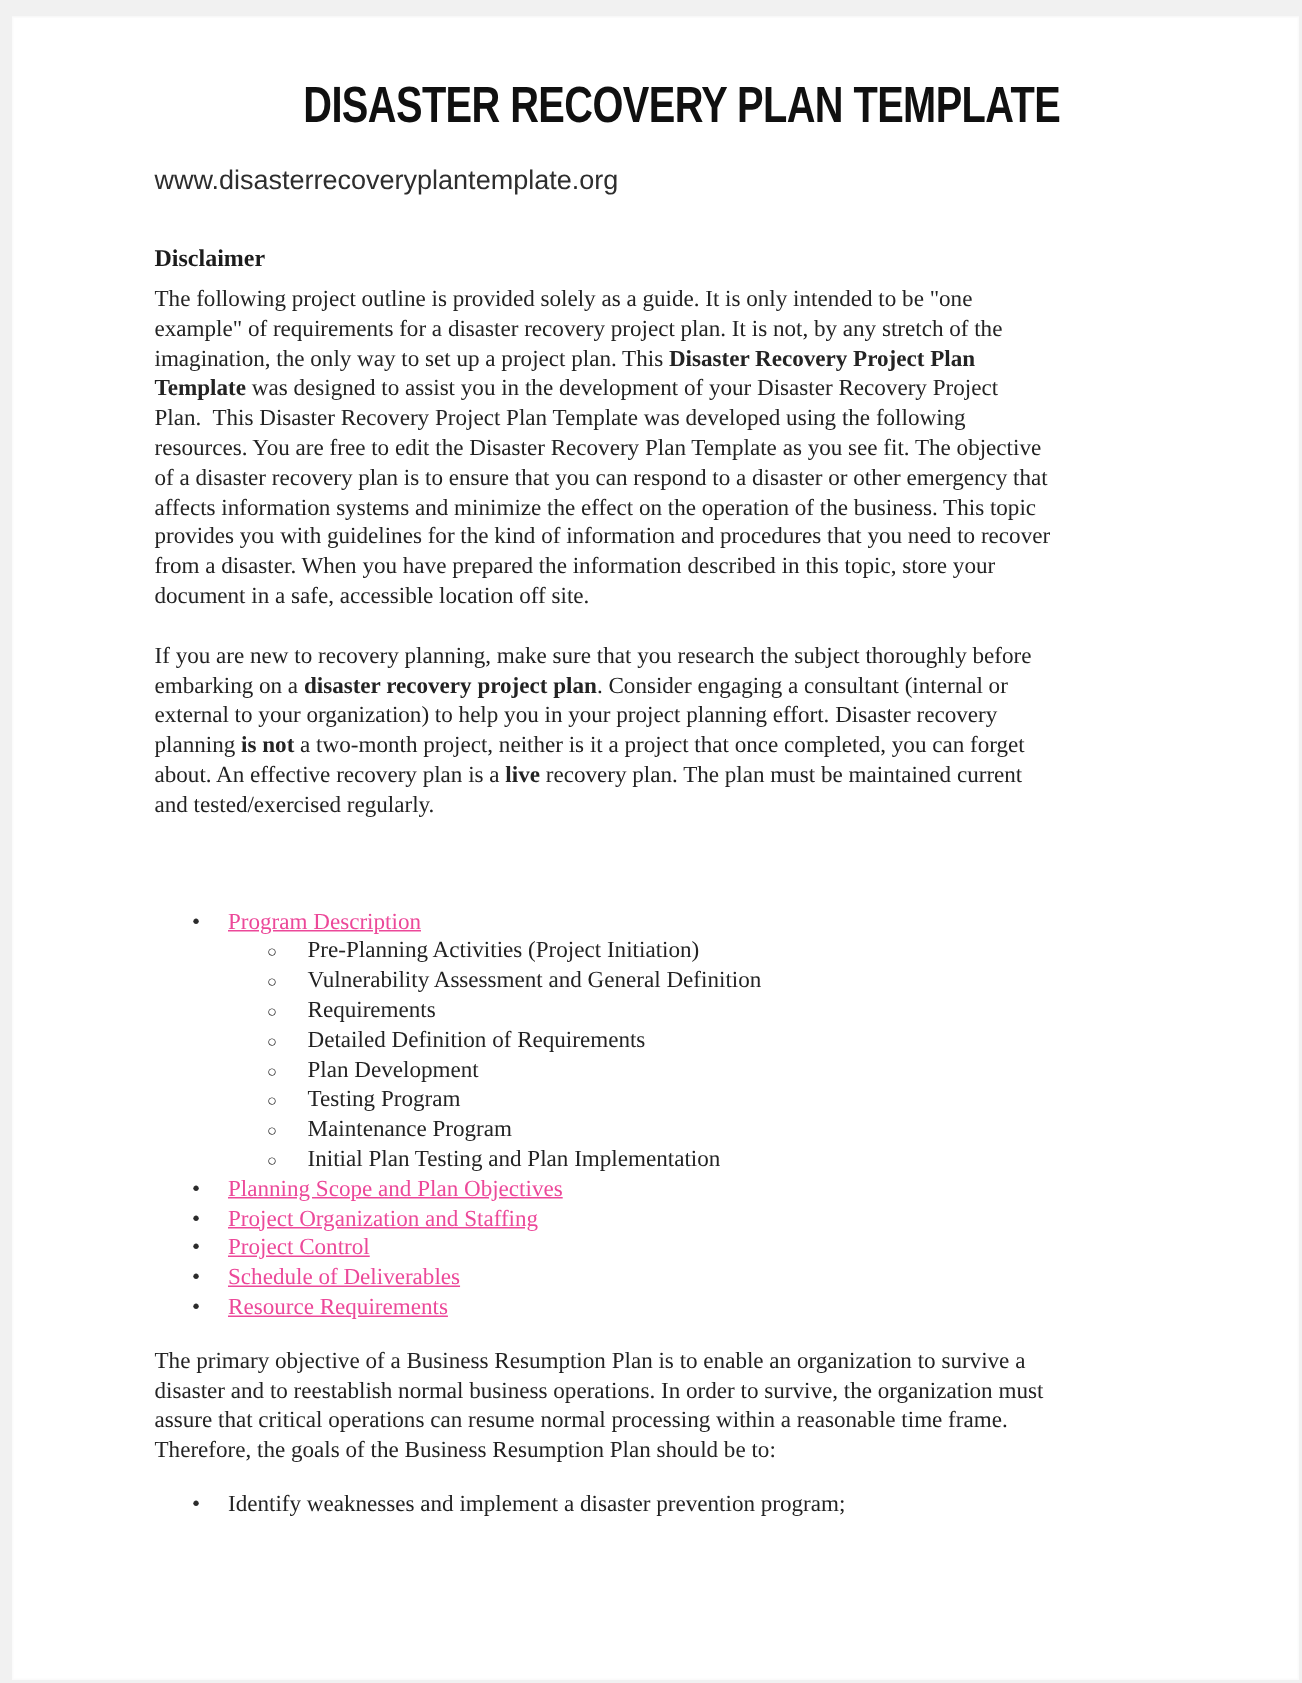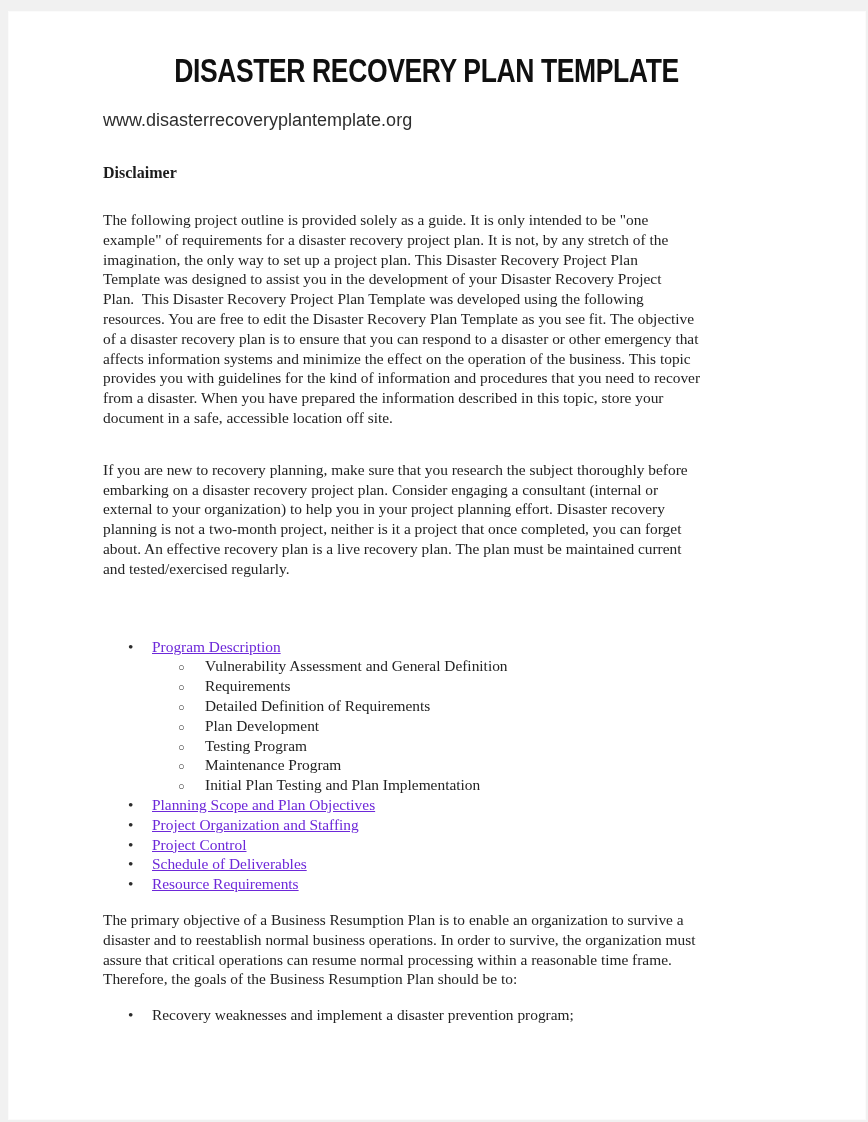--- a/index.html
+++ b/index.html
@@ -13,21 +13,21 @@
     position:absolute;left:8px;top:11px;right:2px;bottom:2px;
     background:#ffffff;
     color:#232323;
     box-shadow:inset 0 0 0 1px #fbfbfb;
   }
   .content{
     padding:0 88px 0 95px;
   }
   .title-wrap{
     margin-top:41px;
-    text-align:left;
+    text-align:right;
   }
   .doc-title{
     display:inline-block;
     font-family:"Liberation Sans","DejaVu Sans",sans-serif;
     font-weight:bold;
     font-size:34px;
     line-height:36px;
     color:#101010;
     letter-spacing:-0.5px;
     transform:scaleX(0.78);
@@ -47,24 +47,24 @@
     font-weight:bold;
     font-size:16px;
     line-height:19px;
     color:#1c1c1c;
   }
   .para{
     font-size:15.4px;
     line-height:19.8px;
     width:700px;
   }
-  .p1{margin-top:28px;}
-  .p2{margin-top:32px;}
+  .p1{margin-top:8px;}
+  .p2{margin-top:20px;}
   .p3{margin-top:16px;}
-  .b{font-weight:normal;}
+  .b{font-weight:bold;}
   .outline{
     margin-top:58px;
     font-size:15.4px;
   }
   .orow{
     line-height:19.8px;
     height:19.8px;
     white-space:nowrap;
   }
   .obullet{
@@ -72,21 +72,21 @@
     margin-left:25px;
     width:24px;
     color:#2b2b2b;
   }
   .orow.sub .obullet{
     margin-left:75px;
     width:27px;
     font-size:11px;
   }
   .olink{
-    color:#6d28d9;
+    color:#ec4899;
     text-decoration:underline;
     cursor:pointer;
   }
   .goal-row{
     margin-top:16px;
     font-size:15.4px;
     line-height:19.8px;
     white-space:nowrap;
   }
   .goal-row .obullet{width:24px;margin-left:25px;}
@@ -104,34 +104,35 @@
     <div class="site-url">www.disasterrecoveryplantemplate.org</div>
 
     <div class="disclaimer">Disclaimer</div>
 
     <div class="para p1"><span>The following project outline is provided solely as a guide. It is only intended to be "one</span><br><span>example" of requirements for a disaster recovery project plan. It is not, by any stretch of the</span><br><span>imagination, the only way to set up a project plan. This </span><span class="b">Disaster Recovery Project Plan</span><br><span class="b">Template</span><span> was designed to assist you in the development of your Disaster Recovery Project</span><br><span>Plan.&nbsp; This Disaster Recovery Project Plan Template was developed using the following</span><br><span>resources. You are free to edit the Disaster Recovery Plan Template as you see fit. The objective</span><br><span>of a disaster recovery plan is to ensure that you can respond to a disaster or other emergency that</span><br><span>affects information systems and minimize the effect on the operation of the business. This topic</span><br><span>provides you with guidelines for the kind of information and procedures that you need to recover</span><br><span>from a disaster. When you have prepared the information described in this topic, store your</span><br><span>document in a safe, accessible location off site.</span></div>
 
     <div class="para p2"><span>If you are new to recovery planning, make sure that you research the subject thoroughly before</span><br><span>embarking on a </span><span class="b">disaster recovery project plan</span><span>. Consider engaging a consultant (internal or</span><br><span>external to your organization) to help you in your project planning effort. Disaster recovery</span><br><span>planning </span><span class="b">is not</span><span> a two-month project, neither is it a project that once completed, you can forget</span><br><span>about. An effective recovery plan is a </span><span class="b">live</span><span> recovery plan. The plan must be maintained current</span><br><span>and tested/exercised regularly.</span></div>
 
     <div class="outline">
         <div class="orow top"><span class="obullet">•</span><span class="olink">Program Description</span></div>
+        <div class="orow sub"><span class="obullet">○</span><span>Pre-Planning Activities (Project Initiation)</span></div>
         <div class="orow sub"><span class="obullet">○</span><span>Vulnerability Assessment and General Definition</span></div>
         <div class="orow sub"><span class="obullet">○</span><span>Requirements</span></div>
         <div class="orow sub"><span class="obullet">○</span><span>Detailed Definition of Requirements</span></div>
         <div class="orow sub"><span class="obullet">○</span><span>Plan Development</span></div>
         <div class="orow sub"><span class="obullet">○</span><span>Testing Program</span></div>
         <div class="orow sub"><span class="obullet">○</span><span>Maintenance Program</span></div>
         <div class="orow sub"><span class="obullet">○</span><span>Initial Plan Testing and Plan Implementation</span></div>
         <div class="orow top"><span class="obullet">•</span><span class="olink">Planning Scope and Plan Objectives</span></div>
         <div class="orow top"><span class="obullet">•</span><span class="olink">Project Organization and Staffing</span></div>
         <div class="orow top"><span class="obullet">•</span><span class="olink">Project Control</span></div>
         <div class="orow top"><span class="obullet">•</span><span class="olink">Schedule of Deliverables</span></div>
         <div class="orow top"><span class="obullet">•</span><span class="olink">Resource Requirements</span></div>
       </div>
 
     <div class="para p3"><span>The primary objective of a Business Resumption Plan is to enable an organization to survive a</span><br><span>disaster and to reestablish normal business operations. In order to survive, the organization must</span><br><span>assure that critical operations can resume normal processing within a reasonable time frame.</span><br><span>Therefore, the goals of the Business Resumption Plan should be to:</span></div>
 
     <div class="goal-row">
-      <span class="obullet">•</span><span>Recovery weaknesses and implement a disaster prevention program;</span>
+      <span class="obullet">•</span><span>Identify weaknesses and implement a disaster prevention program;</span>
     </div>
 
   </div>
 </div>
 
 </body></html>

